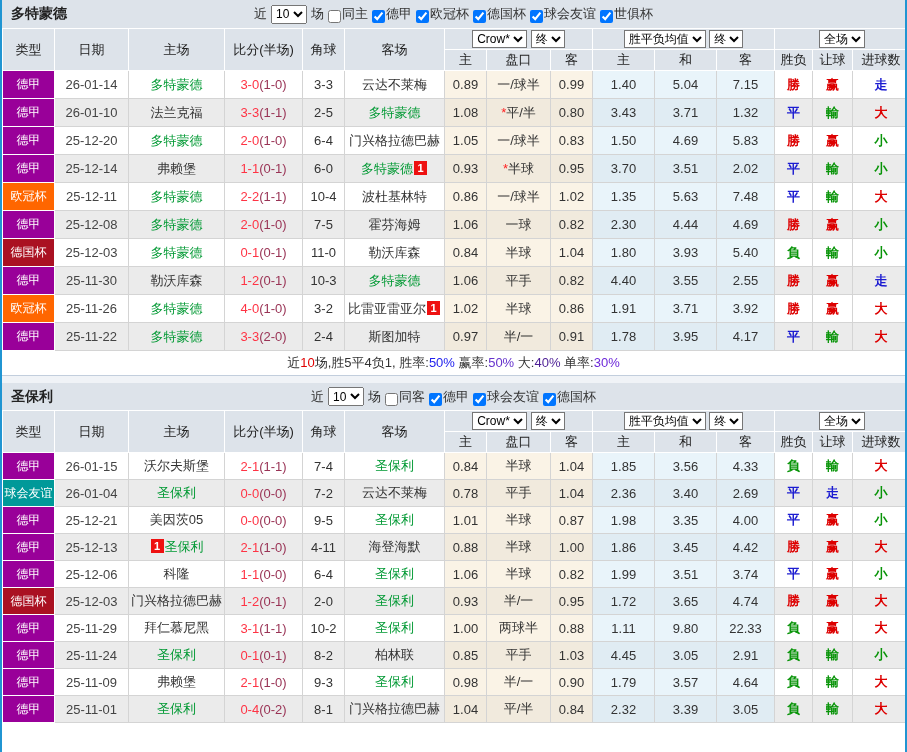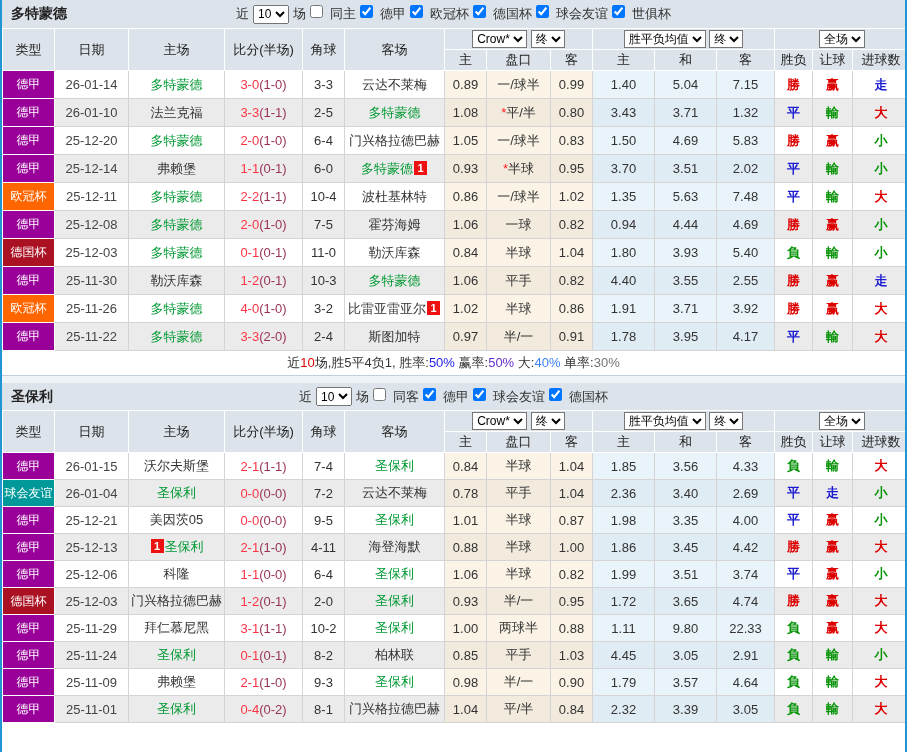--- a/index.html
+++ b/index.html
@@ -17,21 +17,21 @@
   .close-btn { position:absolute; right:9px; top:3px; width:22px; height:21px; background:#69aede;
                border-radius:3px; color:#fff; font-size:15px; font-weight:bold; text-align:center;
                line-height:21px; cursor:pointer; }
 
   
   .section-bar { position:relative; height:28px; background:#dde3ea; display:flex; align-items:center; }
   .section-bar.s2 { height:27px; }
   .team-name { position:relative; z-index:2; font-size:14px; font-weight:bold; color:#222; padding-left:9px; }
   .filters { position:absolute; left:0; right:0; text-align:center; font-size:13px; color:#333;
              display:flex; justify-content:center; align-items:center; gap:4px; }
-  .filters .chk { display:inline-flex; align-items:flex-start; gap:7px; cursor:pointer; }
+  .filters .chk { display:inline-flex; align-items:flex-end; gap:1px; cursor:pointer; }
   .filters input[type=checkbox] { width:13px; height:13px; }
   .count-select { font-size:12px; height:19px; }
 
   
   table.grid { width:100%; border-collapse:collapse; table-layout:fixed; }
   thead td { background:#dde3ea; border:1px solid #fff; text-align:center; font-size:13px; color:#222; }
   thead tr { height:21px; }
   thead select { font-size:12px; height:18px; background:#fff; }
   tbody td { border:1px solid #d4d4d4; text-align:center; font-size:13px; color:#333; overflow:hidden; white-space:nowrap; }
   .s1 tbody tr { height:28px; }
@@ -235,21 +235,21 @@
         <tr>
           <td class="comp" style="background: rgb(153, 0, 153);">德甲</td>
           <td class="date">25-12-08</td>
           <td class="team"><span class="focal">多特蒙德</span></td>
           <td class="score"><span class="ft">2-0</span><span class="ht">(1-0)</span></td>
           <td class="corner">7-5</td>
           <td class="team"><span>霍芬海姆</span></td>
           <td class="crow">1.06</td>
           <td class="crow"><span>一球</span></td>
           <td class="crow">0.82</td>
-          <td class="avg">0.94</td>
+          <td class="avg">2.30</td>
           <td class="avg">4.44</td>
           <td class="avg">4.69</td>
           <td class="res"><span style="color: rgb(221, 0, 0);">勝</span></td>
           <td class="res"><span style="color: rgb(221, 0, 0);">赢</span></td>
           <td class="res"><span style="color: rgb(8, 148, 8);">小</span></td>
         </tr>
         <tr>
           <td class="comp" style="background: rgb(170, 17, 34);">德国杯</td>
           <td class="date">25-12-03</td>
           <td class="team"><span class="focal">多特蒙德</span></td>
@@ -313,21 +313,21 @@
           <td class="avg">1.78</td>
           <td class="avg">3.95</td>
           <td class="avg">4.17</td>
           <td class="res"><span style="color: rgb(27, 27, 209);">平</span></td>
           <td class="res"><span style="color: rgb(8, 148, 8);">輸</span></td>
           <td class="res"><span style="color: rgb(221, 0, 0);">大</span></td>
         </tr>
       </tbody>
   </table>
 
-  <div class="summary"><span>近</span><span style="color: rgb(224, 0, 0);">10</span><span>场,胜5平4负1, 胜率:</span><span style="color: rgb(34, 34, 238);">50%</span><span> 赢率:</span><span style="color: rgb(102, 51, 204);">50%</span><span> 大:</span><span style="color: #3b82f6;">40%</span><span> 单率:</span><span style="color: #737373;">30%</span></div>
+  <div class="summary"><span>近</span><span style="color: rgb(224, 0, 0);">10</span><span>场,胜5平4负1, 胜率:</span><span style="color: rgb(34, 34, 238);">50%</span><span> 赢率:</span><span style="color: rgb(102, 51, 204);">50%</span><span> 大:</span><span style="color: #4c1d95;">40%</span><span> 单率:</span><span style="color: #6d28d9;">30%</span></div>
   <div class="section-gap"></div>
 
   <div class="section-bar s2">
     <span class="team-name">圣保利</span>
     <div class="filters">
       <span>近</span>
       <select class="count-select">
         <option>10</option>
       </select>
       <span>场</span>

